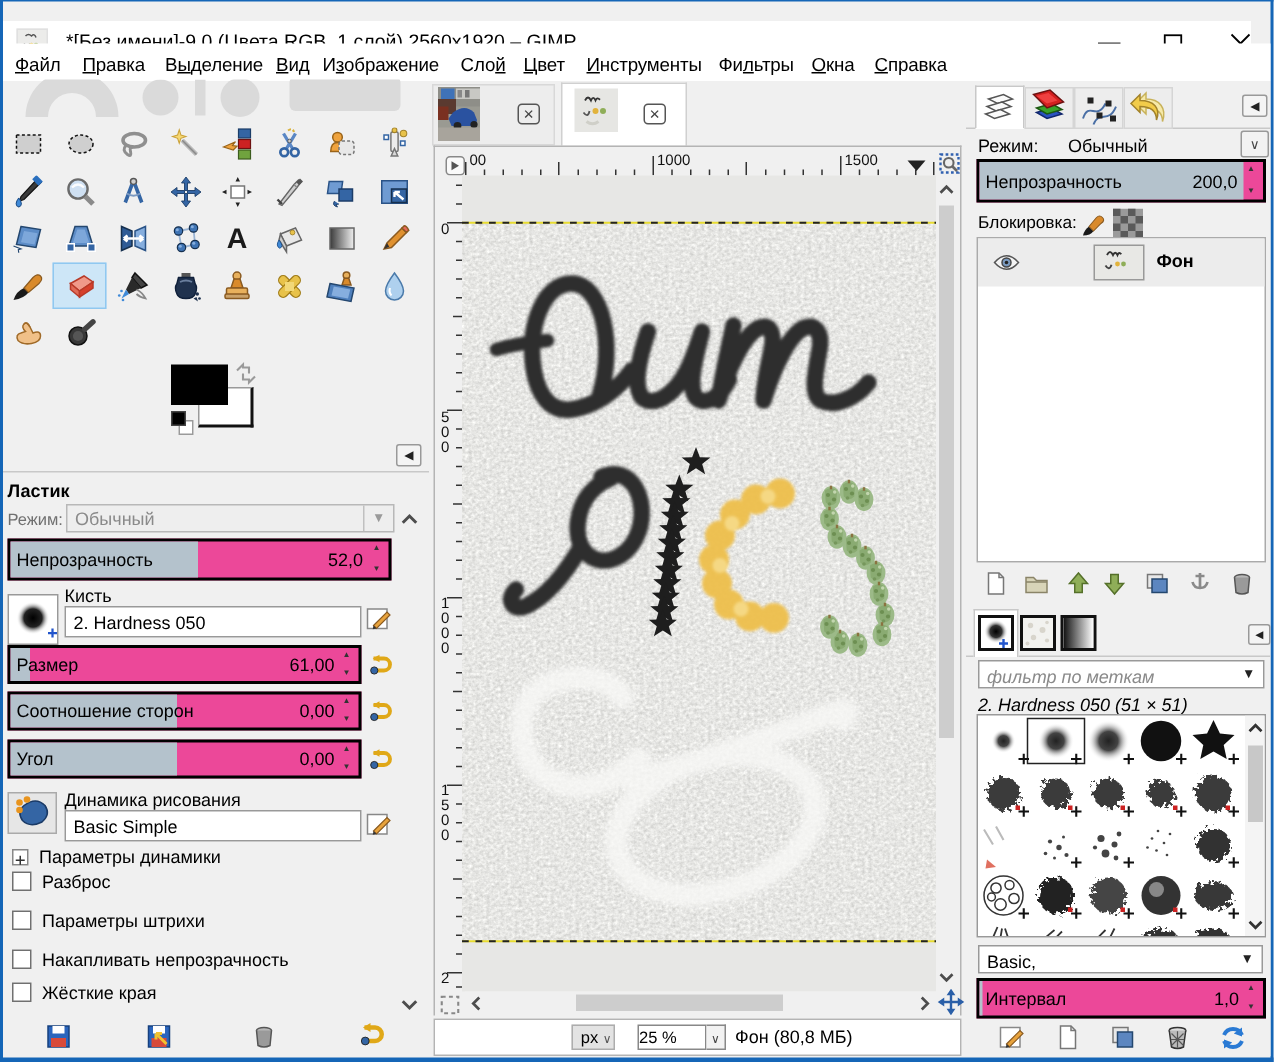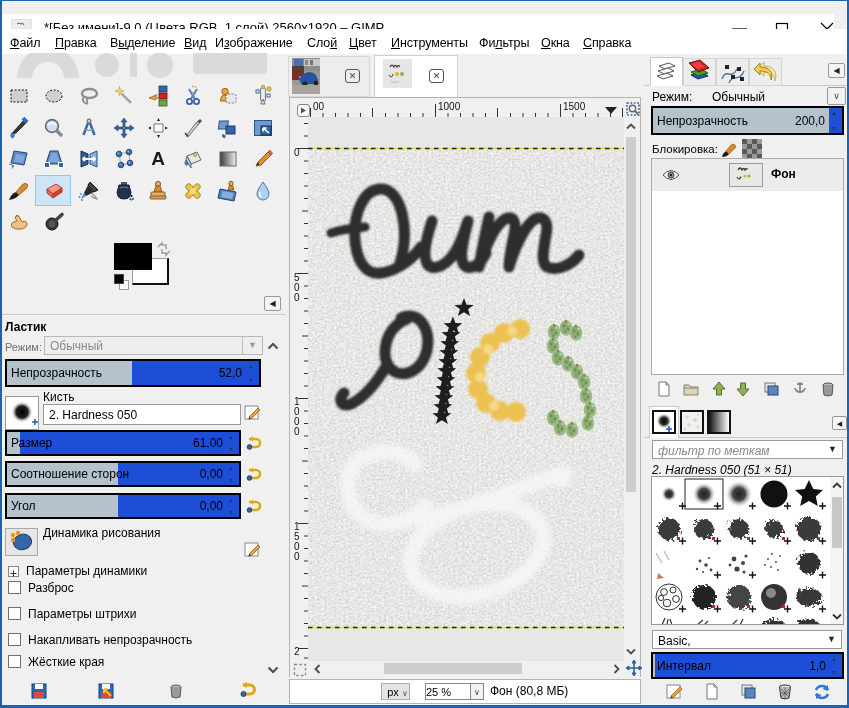--- a/index.html
+++ b/index.html
@@ -10,21 +10,21 @@
 
 #titlebar { position:absolute; left:2px; top:1px; width:832px; height:28px; background:#fff;margin-top:13px; }
 #menubar { position:absolute; left:2px; top:29px; width:845px; height:25px; background:#fff;text-align:center; }
 .menuitem { position:absolute; top:7px; font-size:12.5px; white-space:nowrap; letter-spacing:-0.1px; }
 .winbtn { position:absolute; top:0; width:30px; height:28px; color:#000; }
 
 #leftpanel { position:absolute; left:2px; top:54px; width:284px; height:650px; background:#f0f0f0; }
 #centerpanel { position:absolute; left:286px; top:54px; width:358px; height:650px; background:#f0f0f0; }
 #rightpanel { position:absolute; left:644px; top:54px; width:203px; height:650px; background:#f0f0f0; }
 
-.slider { position:absolute; border:2px solid #000; background:#1d4ed8; }
+.slider { position:absolute; border:2px solid #000; background:#ec4899; }
 .slider .fill { position:absolute; left:0; top:0; bottom:0; background:#b4c2cc; }
 .slider .lab { position:absolute; left:4px; top:50%; transform:translateY(-50%); font-size:12px; }
 .slider .val { position:absolute; top:50%; transform:translateY(-50%); font-size:12px; }
 .spin { position:absolute; right:1px; top:0; bottom:0; width:13px; }
 .spin:before { content:"▲"; position:absolute; top:2px; left:3px; font-size:6px; color:#333; transform:scale(0.9); }
 .spin:after { content:"▼"; position:absolute; bottom:2px; left:3px; font-size:6px; color:#333; transform:scale(0.9); }
 .chk { position:absolute; width:13px; height:13px; border:1px solid #707070; background:#fff; }
 .itext { font-style:italic; }
 
 .sb-track { position:absolute; background:#f0f0f0; }
@@ -386,20 +386,23 @@
 
     <div class="abs" style="left:3px;top:474px;width:33px;height:28px;background:#e6e6e6;border:1px solid #aaa;">
       <svg width="31" height="26" viewBox="0 0 31 26">
         <path d="M10 8 Q18 2 24 8 Q28 14 22 19 Q14 23 9 18 Q5 12 10 8Z" fill="#3465a4" stroke="#1a3a66"></path>
         <circle cx="7" cy="6" r="2.2" fill="#e8941e"></circle>
         <circle cx="12" cy="4" r="2.2" fill="#e8941e"></circle>
         <circle cx="7" cy="11" r="2.2" fill="#e8941e"></circle>
       </svg>
     </div>
     <div class="abs" style="left:41px;top:472px;font-size:12px;">Динамика рисования</div>
+    <div class="abs" style="left:41px;top:486px;width:198px;height:21px;background:#fff;border:1px solid #999;">
+      <div class="abs" style="left:5px;top:3px;">Basic Simple</div>
+    </div>
     <svg class="abs" style="left:242px;top:487px" width="18" height="18" viewBox="0 0 18 18">
       <rect x="1" y="2" width="13" height="13" fill="#fff" stroke="#888"></rect>
       <path d="M5 13 L14 4 L16 6 L7 15 Z" fill="#e8a33d" stroke="#8a5a20" stroke-width="0.8"></path>
       <path d="M5 13 L7 15 L4.5 15.5 Z" fill="#333"></path>
     </svg>
 
     <div class="abs" style="left:6px;top:512px;width:11px;height:11px;border:1px solid #888;background:#fff;">
       <svg width="9" height="9" viewBox="0 0 9 9">
           <path d="M1.5 4.5 h6 M4.5 1.5 v6" stroke="#333"></path>
         </svg>

